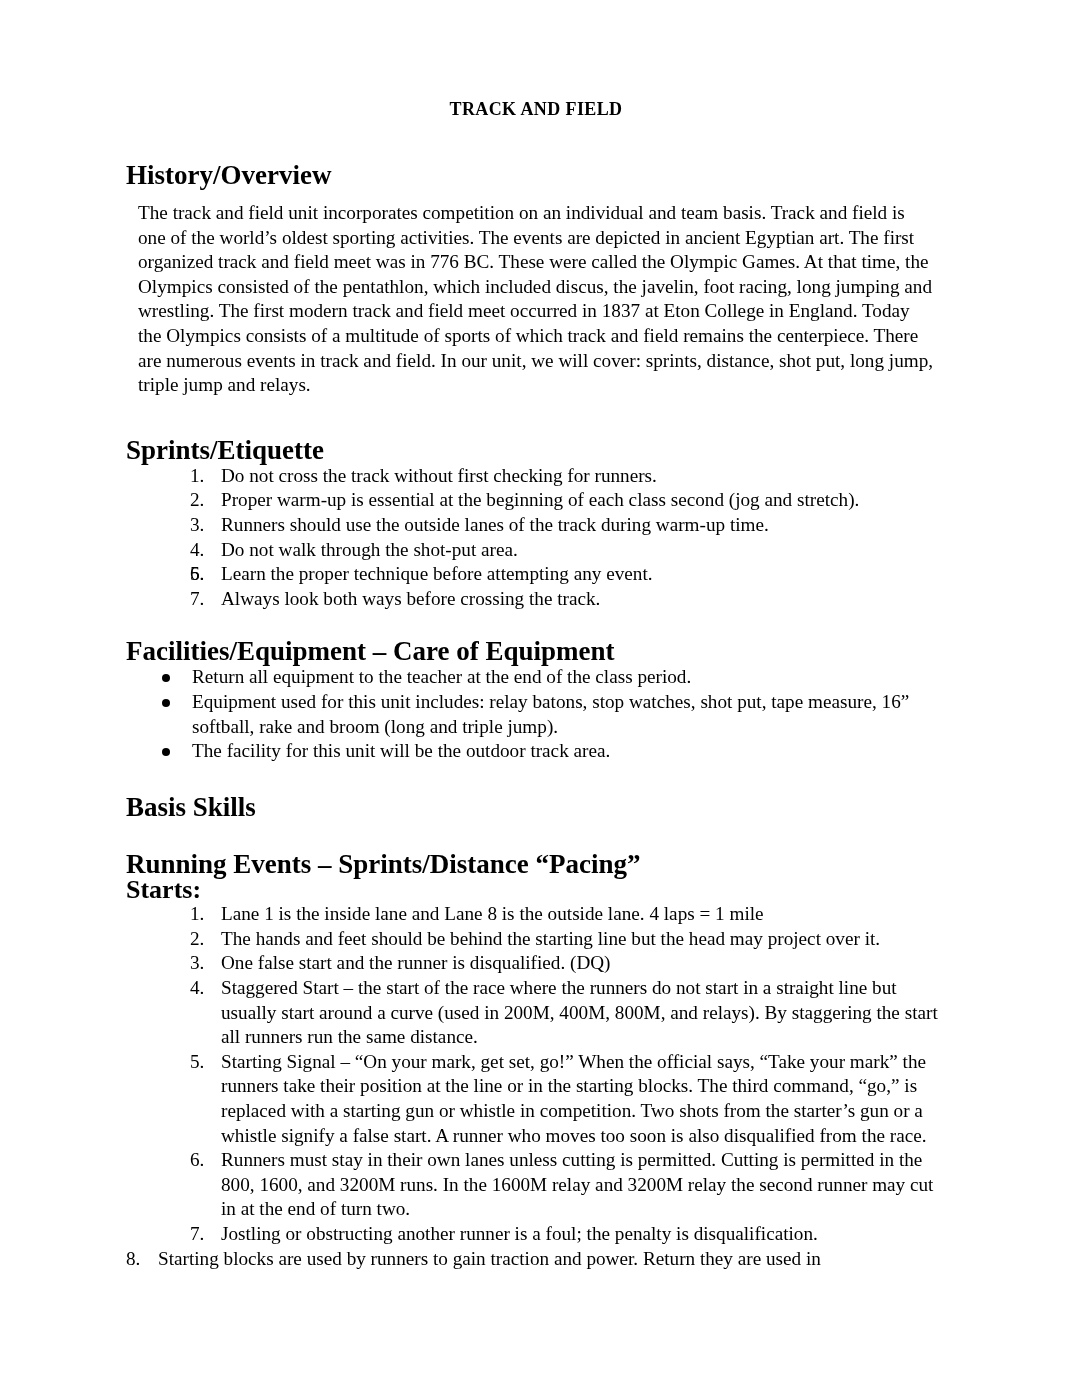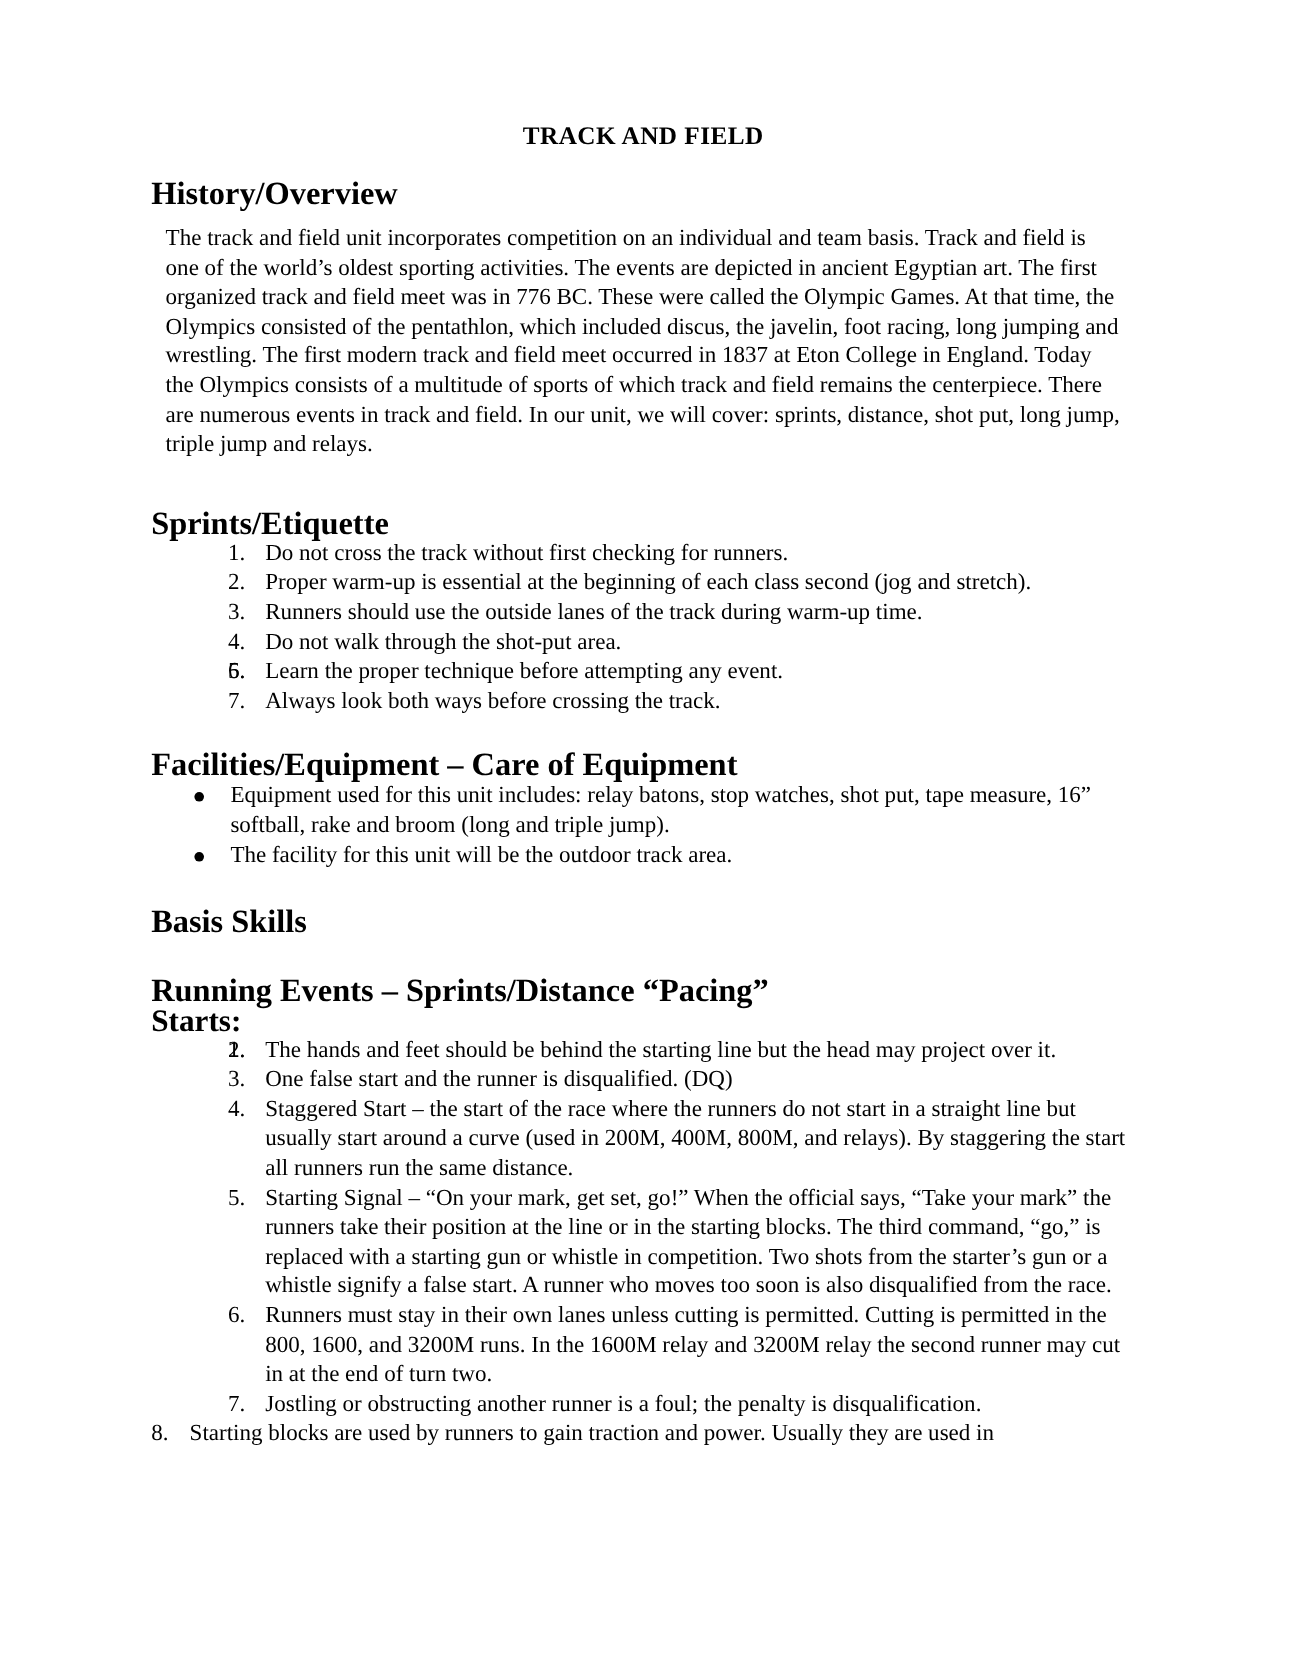--- a/index.html
+++ b/index.html
@@ -23,25 +23,25 @@
     padding: 0;
   }
   .content {
     position: absolute;
     left: 126px;
     top: 0;
     width: 820px;
   }
   .doc-title {
     text-align: center;
-    font-size: 21px;
+    font-size: 18px;
     font-weight: bold;
     letter-spacing: 0.4px;
-    margin: 0;
-    padding-top: 100px;
+    margin: 18px;
+    padding-top: 78px;
     line-height: 26px;
   }
   h2.section-heading {
     font-size: 27px;
     font-weight: bold;
     margin: 0;
     line-height: 27px;
   }
   .spacer-md { height: 22px; }
   .spacer-lg { height: 27px; }
@@ -147,39 +147,44 @@
         <span>Always look both ways before crossing the track.</span>
       </li>
     </ol>
 
     <div class="spacer-lg"></div>
 
     <h2 class="section-heading">Facilities/Equipment – Care of Equipment</h2>
     <ul class="bullet-list">
       <li>
         <span class="bullet-glyph"></span>
+        <span>Return all equipment to the teacher at the end of the class period.</span>
+      </li>
+      <li>
+        <span class="bullet-glyph"></span>
         <span>Equipment used for this unit includes: relay batons, stop watches, shot put, tape measure, 16” softball, rake and broom (long and triple jump).</span>
       </li>
       <li>
         <span class="bullet-glyph"></span>
         <span>The facility for this unit will be the outdoor track area.</span>
       </li>
     </ul>
 
     <div class="spacer-xl"></div>
 
     <h2 class="section-heading">Basis Skills</h2>
 
     <div class="spacer-xl"></div>
 
     <h2 class="section-heading">Running Events – Sprints/Distance “Pacing”</h2>
     <div class="bold-lead">Starts:</div>
     <ol class="num-list">
       <li>
         <span class="marker">1.</span>
+        <span>Lane 1 is the inside lane and Lane 8 is the outside lane.  4 laps = 1 mile</span>
       </li>
       <li>
         <span class="marker">2.</span>
         <span>The hands and feet should be behind the starting line but the head may project over it.</span>
       </li>
       <li>
         <span class="marker">3.</span>
         <span>One false start and the runner is disqualified. (DQ)</span>
       </li>
       <li>
@@ -193,18 +198,18 @@
       <li>
         <span class="marker">6.</span>
         <span>Runners must stay in their own lanes unless cutting is permitted.  Cutting is permitted in the 800, 1600, and 3200M runs.  In the 1600M relay and 3200M relay the second runner may cut in at the end of turn two.</span>
       </li>
       <li>
         <span class="marker">7.</span>
         <span>Jostling or obstructing another runner is a foul; the penalty is disqualification.</span>
       </li>
       <li class="tight">
         <span class="marker">8.</span>
-        <span>Starting blocks are used by runners to gain traction and power.  Usually they are used in</span>
+        <span>Starting blocks are used by runners to gain traction and power.  Return they are used in</span>
       </li>
     </ol>
 
   </div>
 </div>
 
 </body></html>

